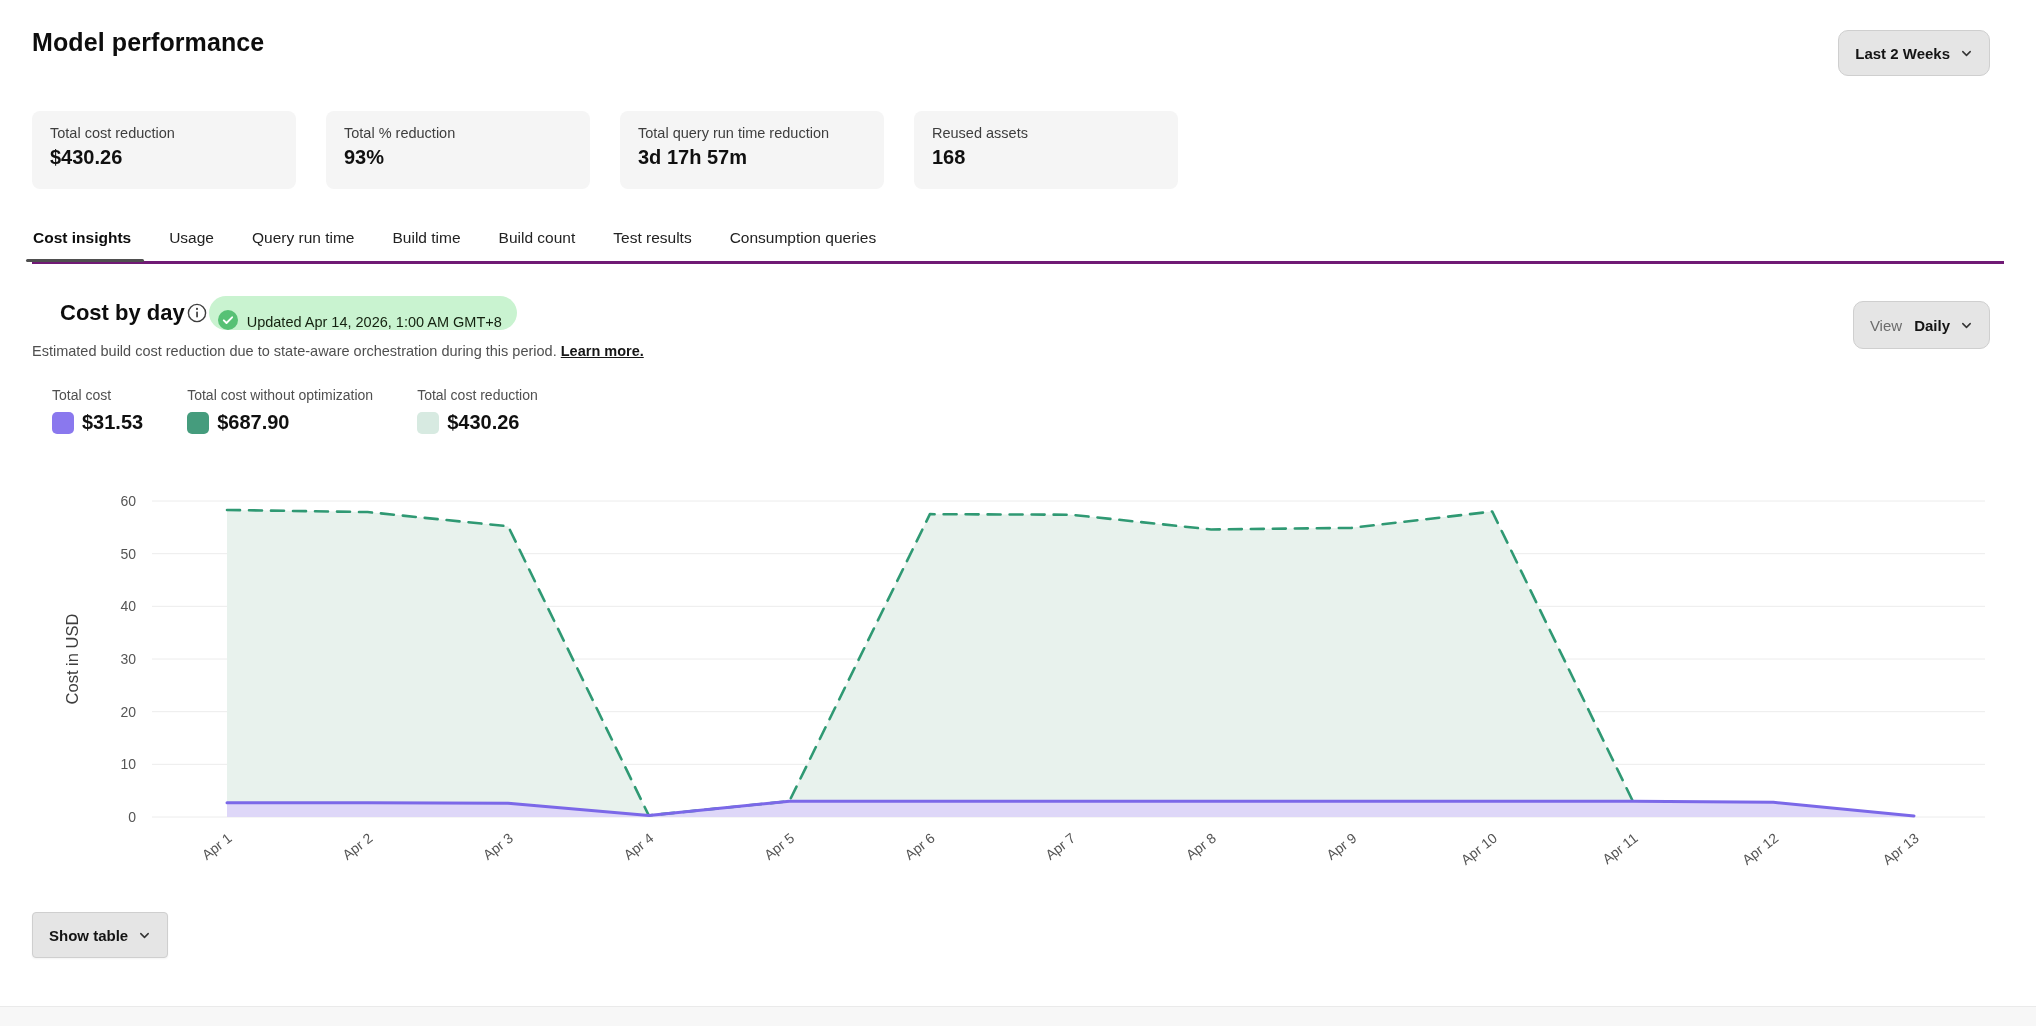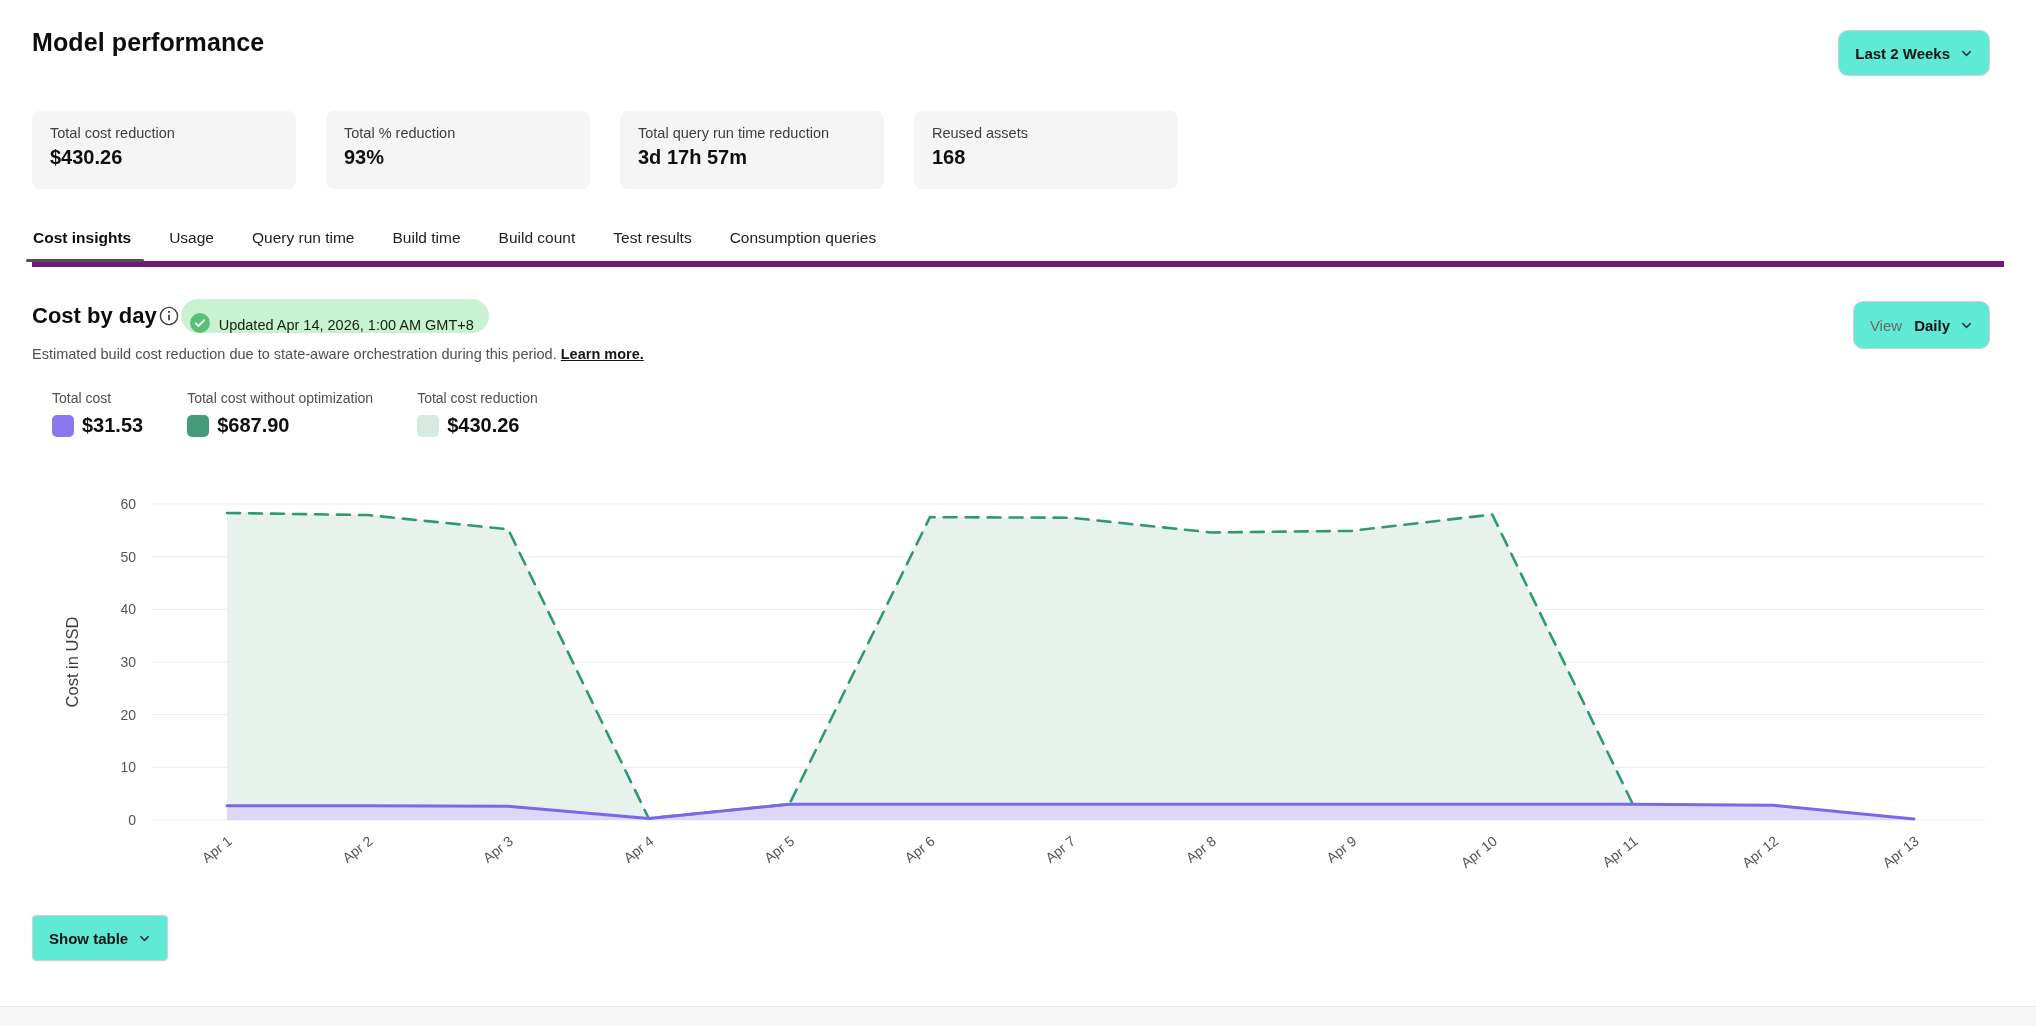--- a/index.html
+++ b/index.html
@@ -4,40 +4,40 @@
 <style>
   * { margin:0; padding:0; box-sizing:border-box; }
   html,body { background:#fff; }
   body { font-family:"Liberation Sans", sans-serif; color:#111; }
   .page { position:relative; width:2036px; height:1026px; overflow:hidden; background:#fff; padding:0 32px; }
 
   .page-title { margin-top:28px; font-size:25px; font-weight:700; letter-spacing:.1px; color:#0d0d0d; }
 
   .pill-btn {
     display:inline-flex; align-items:center; gap:10px;
-    border:1px solid #cfcfcf; border-radius:10px; background:#5eead4;
+    border:1px solid #cfcfcf; border-radius:10px; background:#e5e5e5;
     font-size:15px; font-weight:600; color:#141414; cursor:pointer;
     padding:0 16px; height:46px;
   }
   .range-btn { position:absolute; top:30px; right:46px; }
   .view-btn  { position:absolute; top:301px; right:46px; height:48px; font-weight:600; }
   .view-btn .muted { color:#6b6b6b; font-weight:400; margin-right:2px; }
   .chev { width:13px; height:13px; flex:0 0 auto; }
 
   .stats-row { display:flex; gap:30px; margin-top:54px; }
   .stat-card { width:264px; height:78px; background:#f5f5f5; border-radius:8px; padding:14px 18px 0 18px; }
   .stat-label { font-size:14.5px; color:#3e3e3e; }
   .stat-value { margin-top:5px; font-size:20px; font-weight:700; color:#101010; }
 
-  .tabs { display:flex; gap:36px; margin-top:40px; border-bottom:6px solid #701a75;align-items:center; }
+  .tabs { display:flex; gap:36px; margin-top:40px; border-bottom:3px solid #701a75;align-items:center; }
   .tab { position:relative; padding:0 1px 14px 1px; font-size:15.5px; color:#222; cursor:pointer; white-space:nowrap; }
   .tab.active { font-weight:700; color:#0d0d0d; }
   .tab.active::after { content:""; position:absolute; left:-6px; right:-12px; bottom:-1px; height:3px; background:#4f4f4f; border-radius:2px; }
 
-  .section-header { display:flex; align-items:center; gap:2px; margin-top:32px; }
+  .section-header { display:flex; align-items:center; gap:2px; margin-top:32px;margin-left:28px; }
   .section-title { font-size:22px; font-weight:700; color:#0d0d0d; }
   .info-icon { width:20px; height:20px; cursor:pointer; display:inline-flex; }
   .updated-badge { display:inline-flex; align-items:flex-end; gap:9px; height:34px; padding:0 15px 0 9px;
                    background:#c9f3d0; border-radius:17px; font-size:14.5px; font-weight:500; color:#14210f; }
   .check-icon { width:20px; height:20px; }
 
   .section-desc { margin-top:13px; font-size:14.5px; color:#4f4f4f; }
   .learn-more { color:#161616; font-weight:600; text-decoration:underline; cursor:pointer; }
 
   .legend { display:flex; gap:44px; margin-top:28px; padding-left:20px; }

